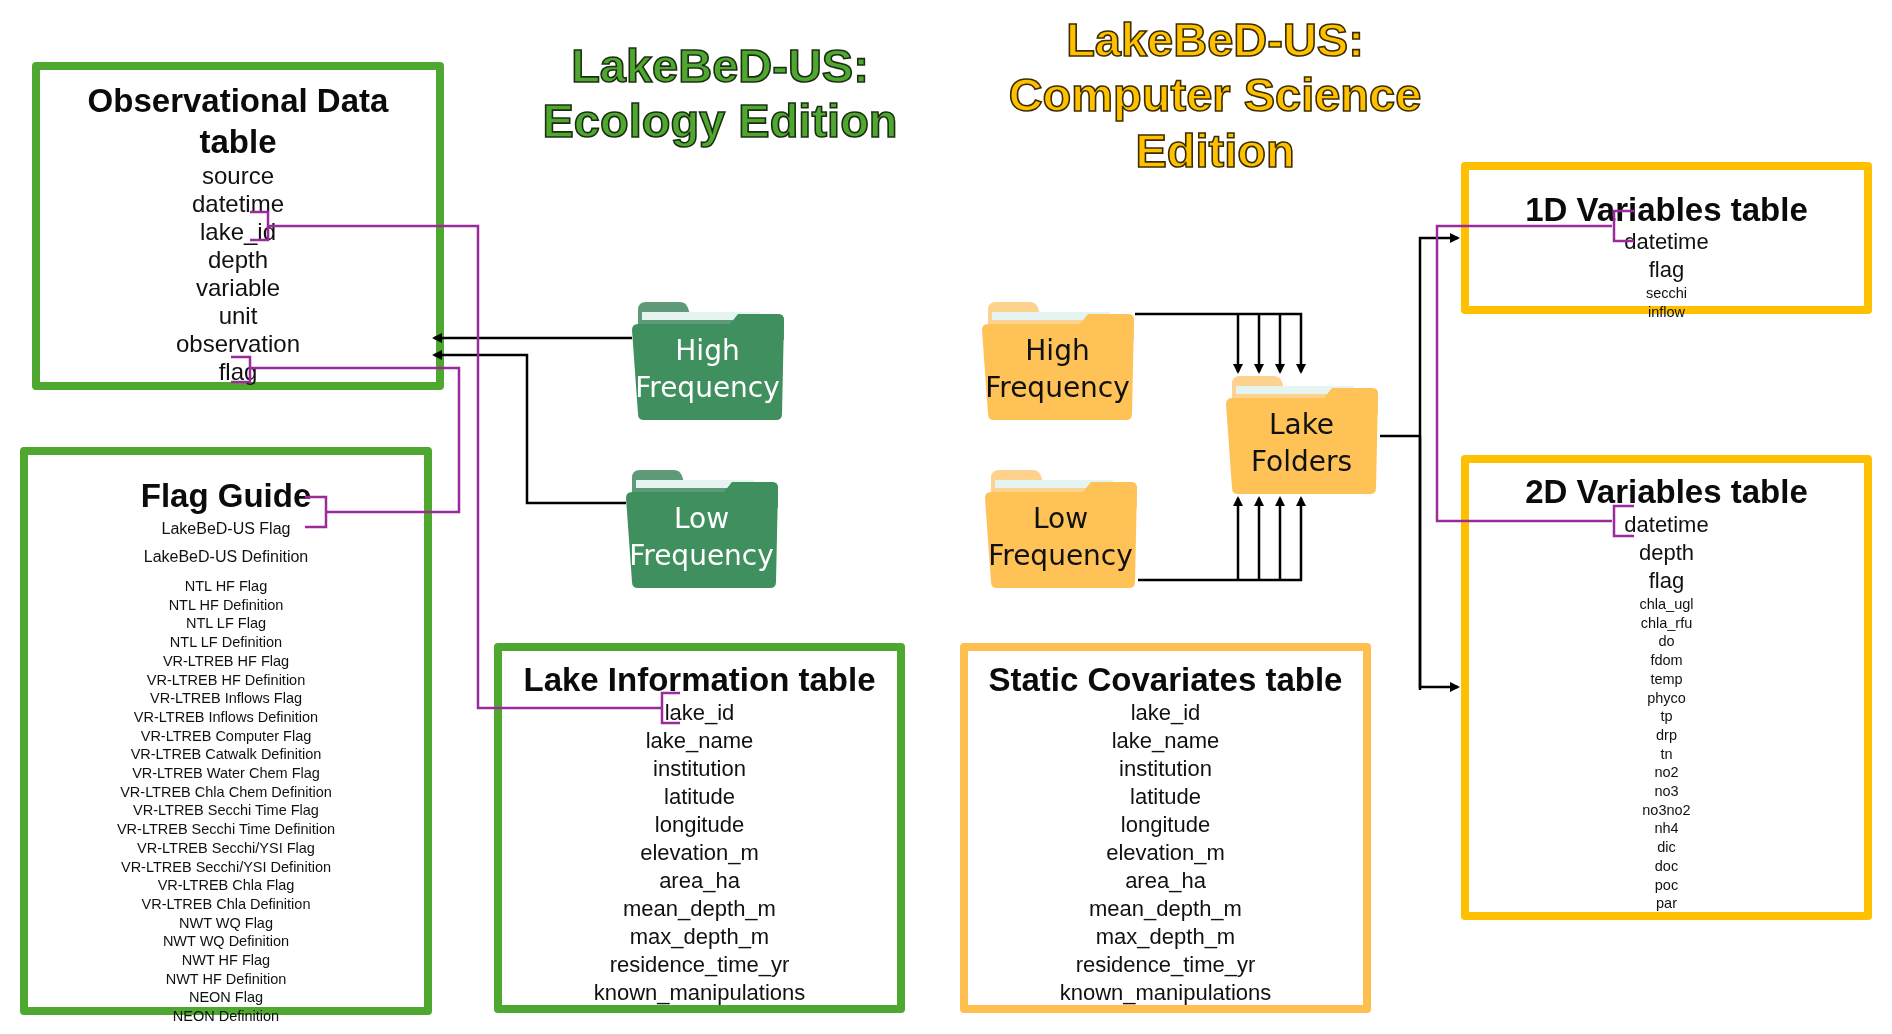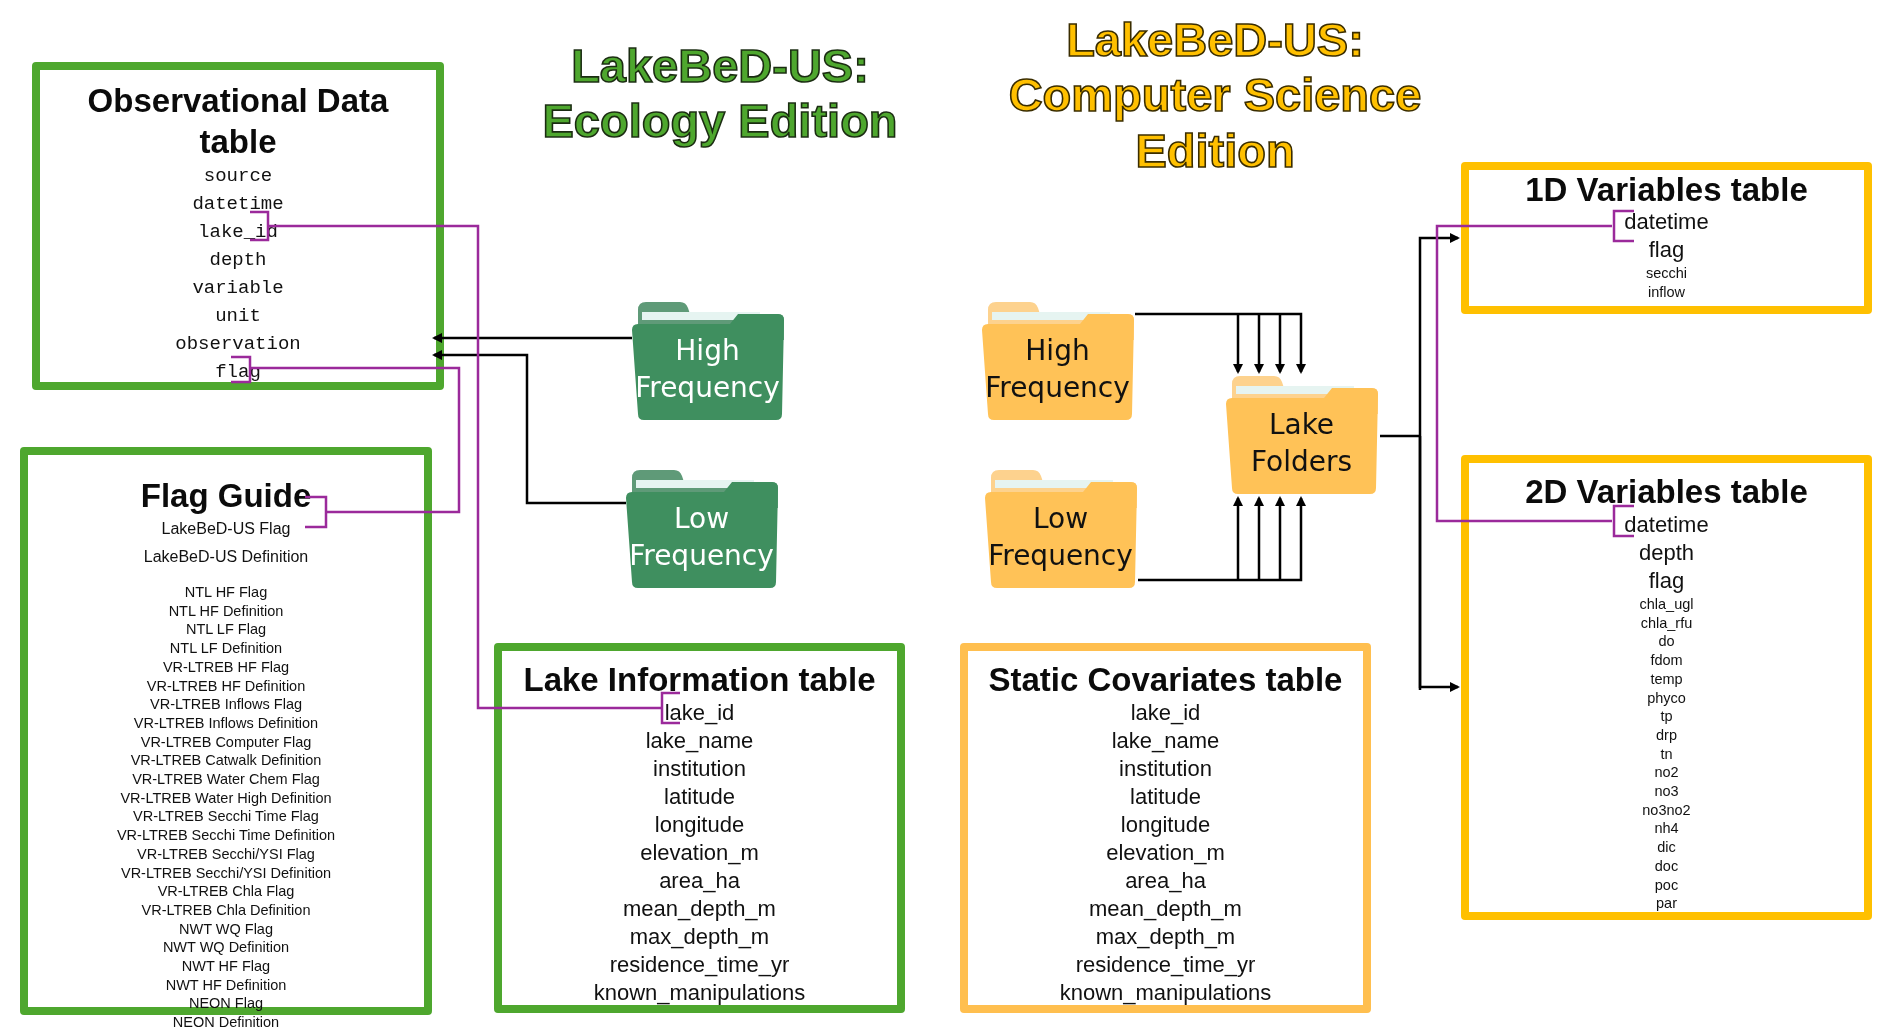--- a/index.html
+++ b/index.html
@@ -32,51 +32,51 @@
   <div>LakeBeD-US:</div>
   <div>Computer Science</div>
   <div>Edition</div>
 </div>
 
 <div class="box green" style="left:20px; top:62px; width:412px; height:328px; padding-top:10px;margin-left:12px;">
   <span class="box-title" style="font-size:33px; line-height:41px;">
     <span>Observational Data</span><br>
     <span>table</span>
   </span>
-  <ul class="fields" style="font-size:19px; line-height:28px; margin-top:0px;font-family:Liberation Mono, monospace;">
+  <ul class="fields" style="font-size:24px; line-height:28px; margin-top:0px;">
     <li>source</li>
     <li>datetime</li>
     <li>lake_id</li>
     <li>depth</li>
     <li>variable</li>
     <li>unit</li>
     <li>observation</li>
     <li>flag</li>
   </ul>
 </div>
 
 <div class="box green" style="left:20px; top:447px; width:412px; height:568px; padding-top:22px;">
   <span class="box-title" style="font-size:33px; line-height:38px;">Flag Guide</span>
   <ul class="fields" style="font-size:16px; line-height:28px;">
     <li>LakeBeD-US Flag</li>
     <li>LakeBeD-US Definition</li>
   </ul>
-  <ul class="fields" id="flag-guide-list" style="font-size:14.5px; line-height:18.7px; margin-top:12px;">
+  <ul class="fields" id="flag-guide-list" style="font-size:14.5px; line-height:18.7px; margin-top:6px;">
       <li>NTL HF Flag</li>
       <li>NTL HF Definition</li>
       <li>NTL LF Flag</li>
       <li>NTL LF Definition</li>
       <li>VR-LTREB HF Flag</li>
       <li>VR-LTREB HF Definition</li>
       <li>VR-LTREB Inflows Flag</li>
       <li>VR-LTREB Inflows Definition</li>
       <li>VR-LTREB Computer Flag</li>
       <li>VR-LTREB Catwalk Definition</li>
       <li>VR-LTREB Water Chem Flag</li>
-      <li>VR-LTREB Water High Definition</li>
+      <li>VR-LTREB Chla Chem Definition</li>
       <li>VR-LTREB Secchi Time Flag</li>
       <li>VR-LTREB Secchi Time Definition</li>
       <li>VR-LTREB Secchi/YSI Flag</li>
       <li>VR-LTREB Secchi/YSI Definition</li>
       <li>VR-LTREB Chla Flag</li>
       <li>VR-LTREB Chla Definition</li>
       <li>NWT WQ Flag</li>
       <li>NWT WQ Definition</li>
       <li>NWT HF Flag</li>
       <li>NWT HF Definition</li>
@@ -112,21 +112,21 @@
       <li>longitude</li>
       <li>elevation_m</li>
       <li>area_ha</li>
       <li>mean_depth_m</li>
       <li>max_depth_m</li>
       <li>residence_time_yr</li>
       <li>known_manipulations</li>
     </ul>
 </div>
 
-<div class="box yellow" style="left:1461px; top:162px; width:411px; height:152px; padding-top:2px;">
+<div class="box yellow" style="left:1461px; top:162px; width:411px; height:152px; padding-top:22px;">
   <span class="box-title" style="font-size:33px; line-height:36px;">1D Variables table</span>
   <ul class="fields" style="font-size:22px; line-height:28px;">
     <li>datetime</li>
     <li>flag</li>
   </ul>
   <ul class="fields" id="vars-1d-list" style="font-size:14.5px; line-height:18.7px;">
       <li>secchi</li>
       <li>inflow</li>
     </ul>
 </div>

